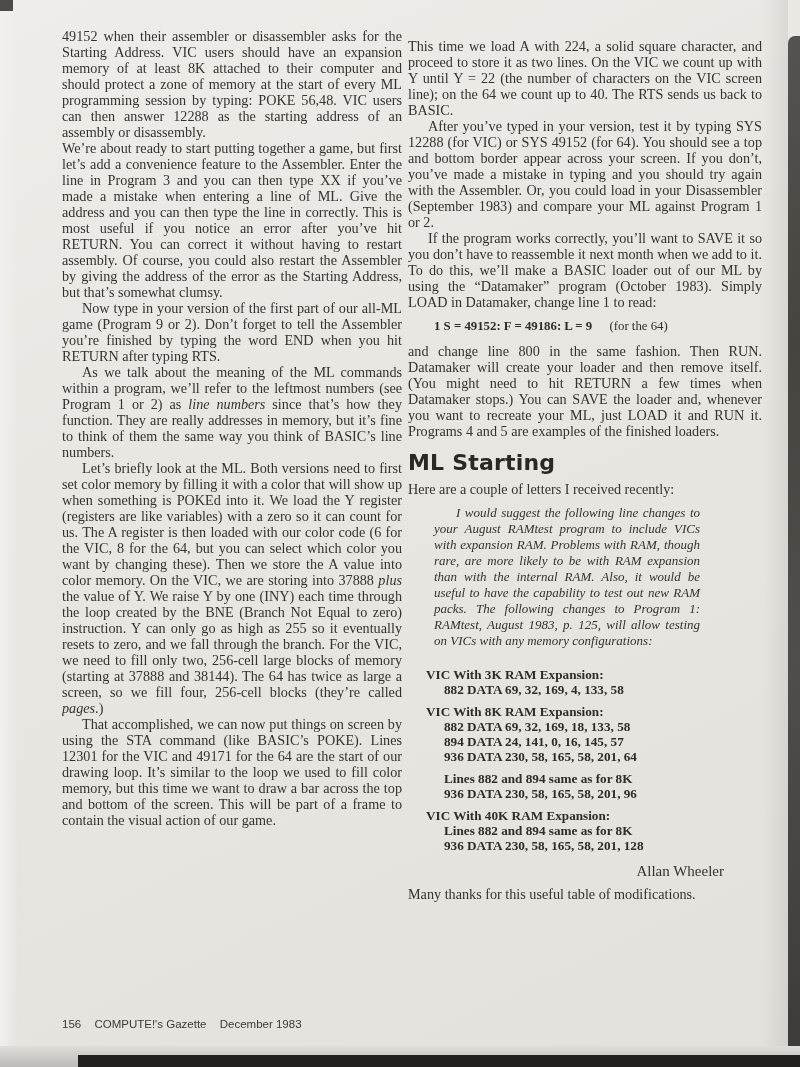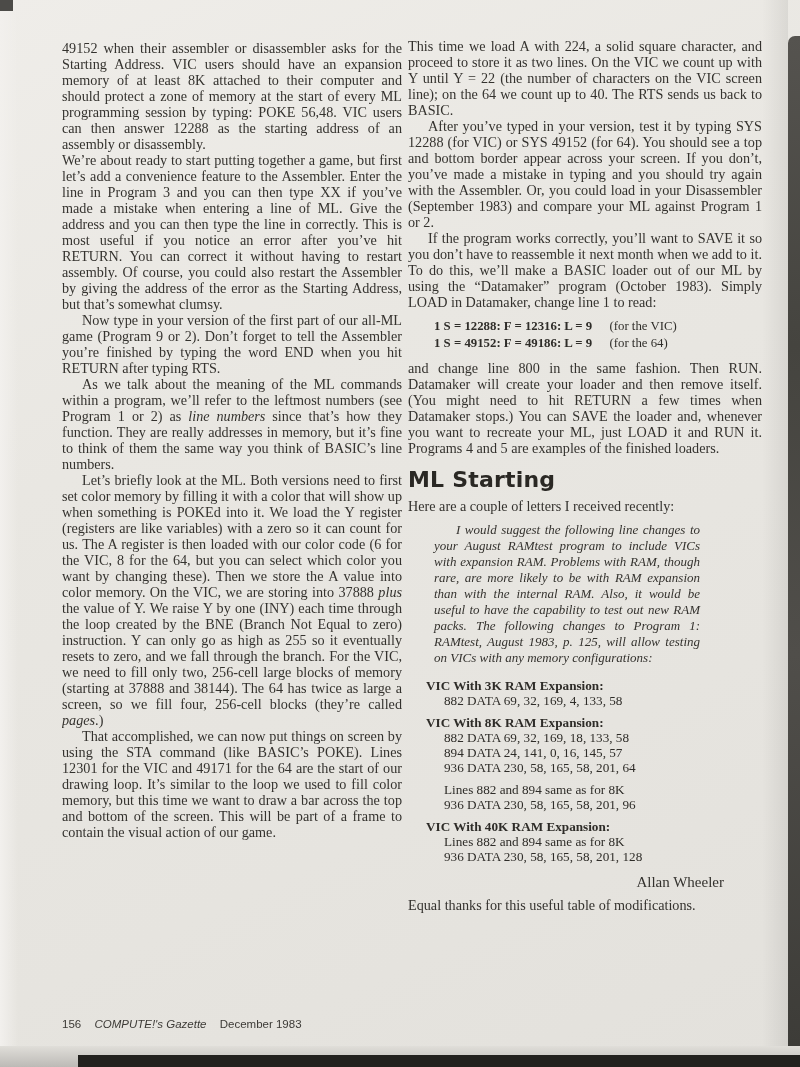--- a/index.html
+++ b/index.html
@@ -20,21 +20,21 @@
     background:linear-gradient(180deg,#55534f,#45443f 30%,#504e4a 60%,#3c3b37);
     border-radius:7px 0 0 0;}
   .bottom-shadow{position:absolute;left:0;top:1046px;width:100%;height:21px;
     background:linear-gradient(180deg,#e0ded9,#bcbab6);}
   .bottom-bar{position:absolute;left:78px;top:1055px;right:0;height:12px;background:#22211e;}
   .crease{position:absolute;right:12px;top:0;width:26px;height:100%;
     background:linear-gradient(90deg,rgba(0,0,0,0),rgba(0,0,0,0.07));}
 
   
   .col{position:absolute;color:#33312d;}
-  .col-left{left:62px;top:40px;width:340px;height:980px;overflow:hidden;}
+  .col-left{left:62px;top:28px;width:340px;height:980px;overflow:hidden;}
   .col-right{left:408px;top:38px;width:354px;height:1000px;overflow:hidden;}
 
   p.bodytext{font-size:14.2px;line-height:16px;margin:0;text-align:justify;color:#34322e;}
   p.indent{text-indent:20px;}
   em{font-style:italic;}
 
   h2.section{
     font-family:"DejaVu Sans",sans-serif;font-weight:bold;
     font-size:22px;line-height:24px;color:#2a2824;
     margin:13px 0 8px 0;letter-spacing:0.2px;
@@ -45,34 +45,34 @@
   .loader-line{font-size:12.8px;line-height:17px;color:#2f2d29;white-space:nowrap;}
   .loader-code{font-weight:bold;}
   .loader-note{margin-left:14px;}
 
   .letter{
     font-style:italic;font-size:13px;line-height:16px;color:#34322e;
     margin:8px 16px 6px 26px;width:266px;text-align:justify;text-indent:22px;
   }
   .letter-rest{text-indent:0;}
 
-  .ram-listing{margin:12px 0 0 18px;}
+  .ram-listing{margin:18px 0 0 18px;}
   .ram-group{margin-bottom:7px;}
   .ram-title{font-weight:bold;font-size:13.2px;line-height:15px;color:#2e2c28;}
-  .ram-line{font-weight:normal;font-size:13.2px;line-height:15px;color:#2e2c28;margin-left:18px;}
+  .ram-line{font-weight:bold;font-size:13.2px;line-height:15px;color:#2e2c28;margin-left:18px;}
 
   .signature{font-size:15px;text-align:right;margin:10px 38px 6px 0;color:#34322e;}
   .closing{font-size:14.2px;line-height:17px;margin:0;color:#34322e;}
 
   .footer{
     position:absolute;left:62px;top:1018px;
     font-family:"Liberation Sans",sans-serif;font-size:11.5px;color:#3c3a36;
   }
   .footer .pg{margin-right:10px;}
-  .footer .mag{font-style:italic;margin-right:10px;}
+  .footer .mag{margin-right:10px;}
 </style>
 </head>
 <body>
 
 <div class="page">
 
   <div class="left-band"></div>
   <div class="crease"></div>
 
   <div class="col col-left">
@@ -95,24 +95,20 @@
   </div>
 
   <div class="col col-right">
     <p class="bodytext">This time we load A with 224, a solid square character, and proceed to store it as two lines. On the VIC we count up with Y until Y = 22 (the number of characters on the VIC screen line); on the 64 we count up to 40. The RTS sends us back to BASIC.</p>
 
     <p class="bodytext indent">After you’ve typed in your version, test it by typing SYS 12288 (for VIC) or SYS 49152 (for 64). You should see a top and bottom border appear across your screen. If you don’t, you’ve made a mistake in typing and you should try again with the Assembler. Or, you could load in your Disassembler (September 1983) and compare your ML against Program 1 or 2.</p>
 
     <p class="bodytext indent">If the program works correctly, you’ll want to SAVE it so you don’t have to reassemble it next month when we add to it. To do this, we’ll make a BASIC loader out of our ML by using the “Datamaker” program (October 1983). Simply LOAD in Datamaker, change line 1 to read:</p>
 
     <div class="loader-block">
-      <div class="loader-line">
-        <span class="loader-code">1 S = 12288: F = 12316: L = 9</span>
-        <span class="loader-note">(for the VIC)</span>
-      </div>
       <div class="loader-line">
         <span class="loader-code">1 S = 49152: F = 49186: L = 9</span>
         <span class="loader-note">(for the 64)</span>
       </div>
     </div>
 
     <p class="bodytext">and change line 800 in the same fashion. Then RUN. Datamaker will create your loader and then remove itself. (You might need to hit RETURN a few times when Datamaker stops.) You can SAVE the loader and, whenever you want to recreate your ML, just LOAD it and RUN it. Programs 4 and 5 are examples of the finished loaders.</p>
 
     <h2 class="section">ML Starting</h2>
 
@@ -139,21 +135,21 @@
       </div>
       <div class="ram-group">
         <div class="ram-title">VIC With 40K RAM Expansion:</div>
         <div class="ram-line">Lines 882 and 894 same as for 8K</div>
         <div class="ram-line">936 DATA 230, 58, 165, 58, 201, 128</div>
       </div>
     </div>
 
     <div class="signature">Allan Wheeler</div>
 
-    <p class="closing">Equal thanks for this useful table of modifications.</p>
+    <p class="closing">Many thanks for this useful table of modifications.</p>
   </div>
 
   <div class="footer">
     <span class="pg">156</span>
     <span class="mag">COMPUTE!'s Gazette</span>
     <span class="issue">December 1983</span>
   </div>
 
   <div class="corner-mark"></div>
   <div class="right-strip"></div>

